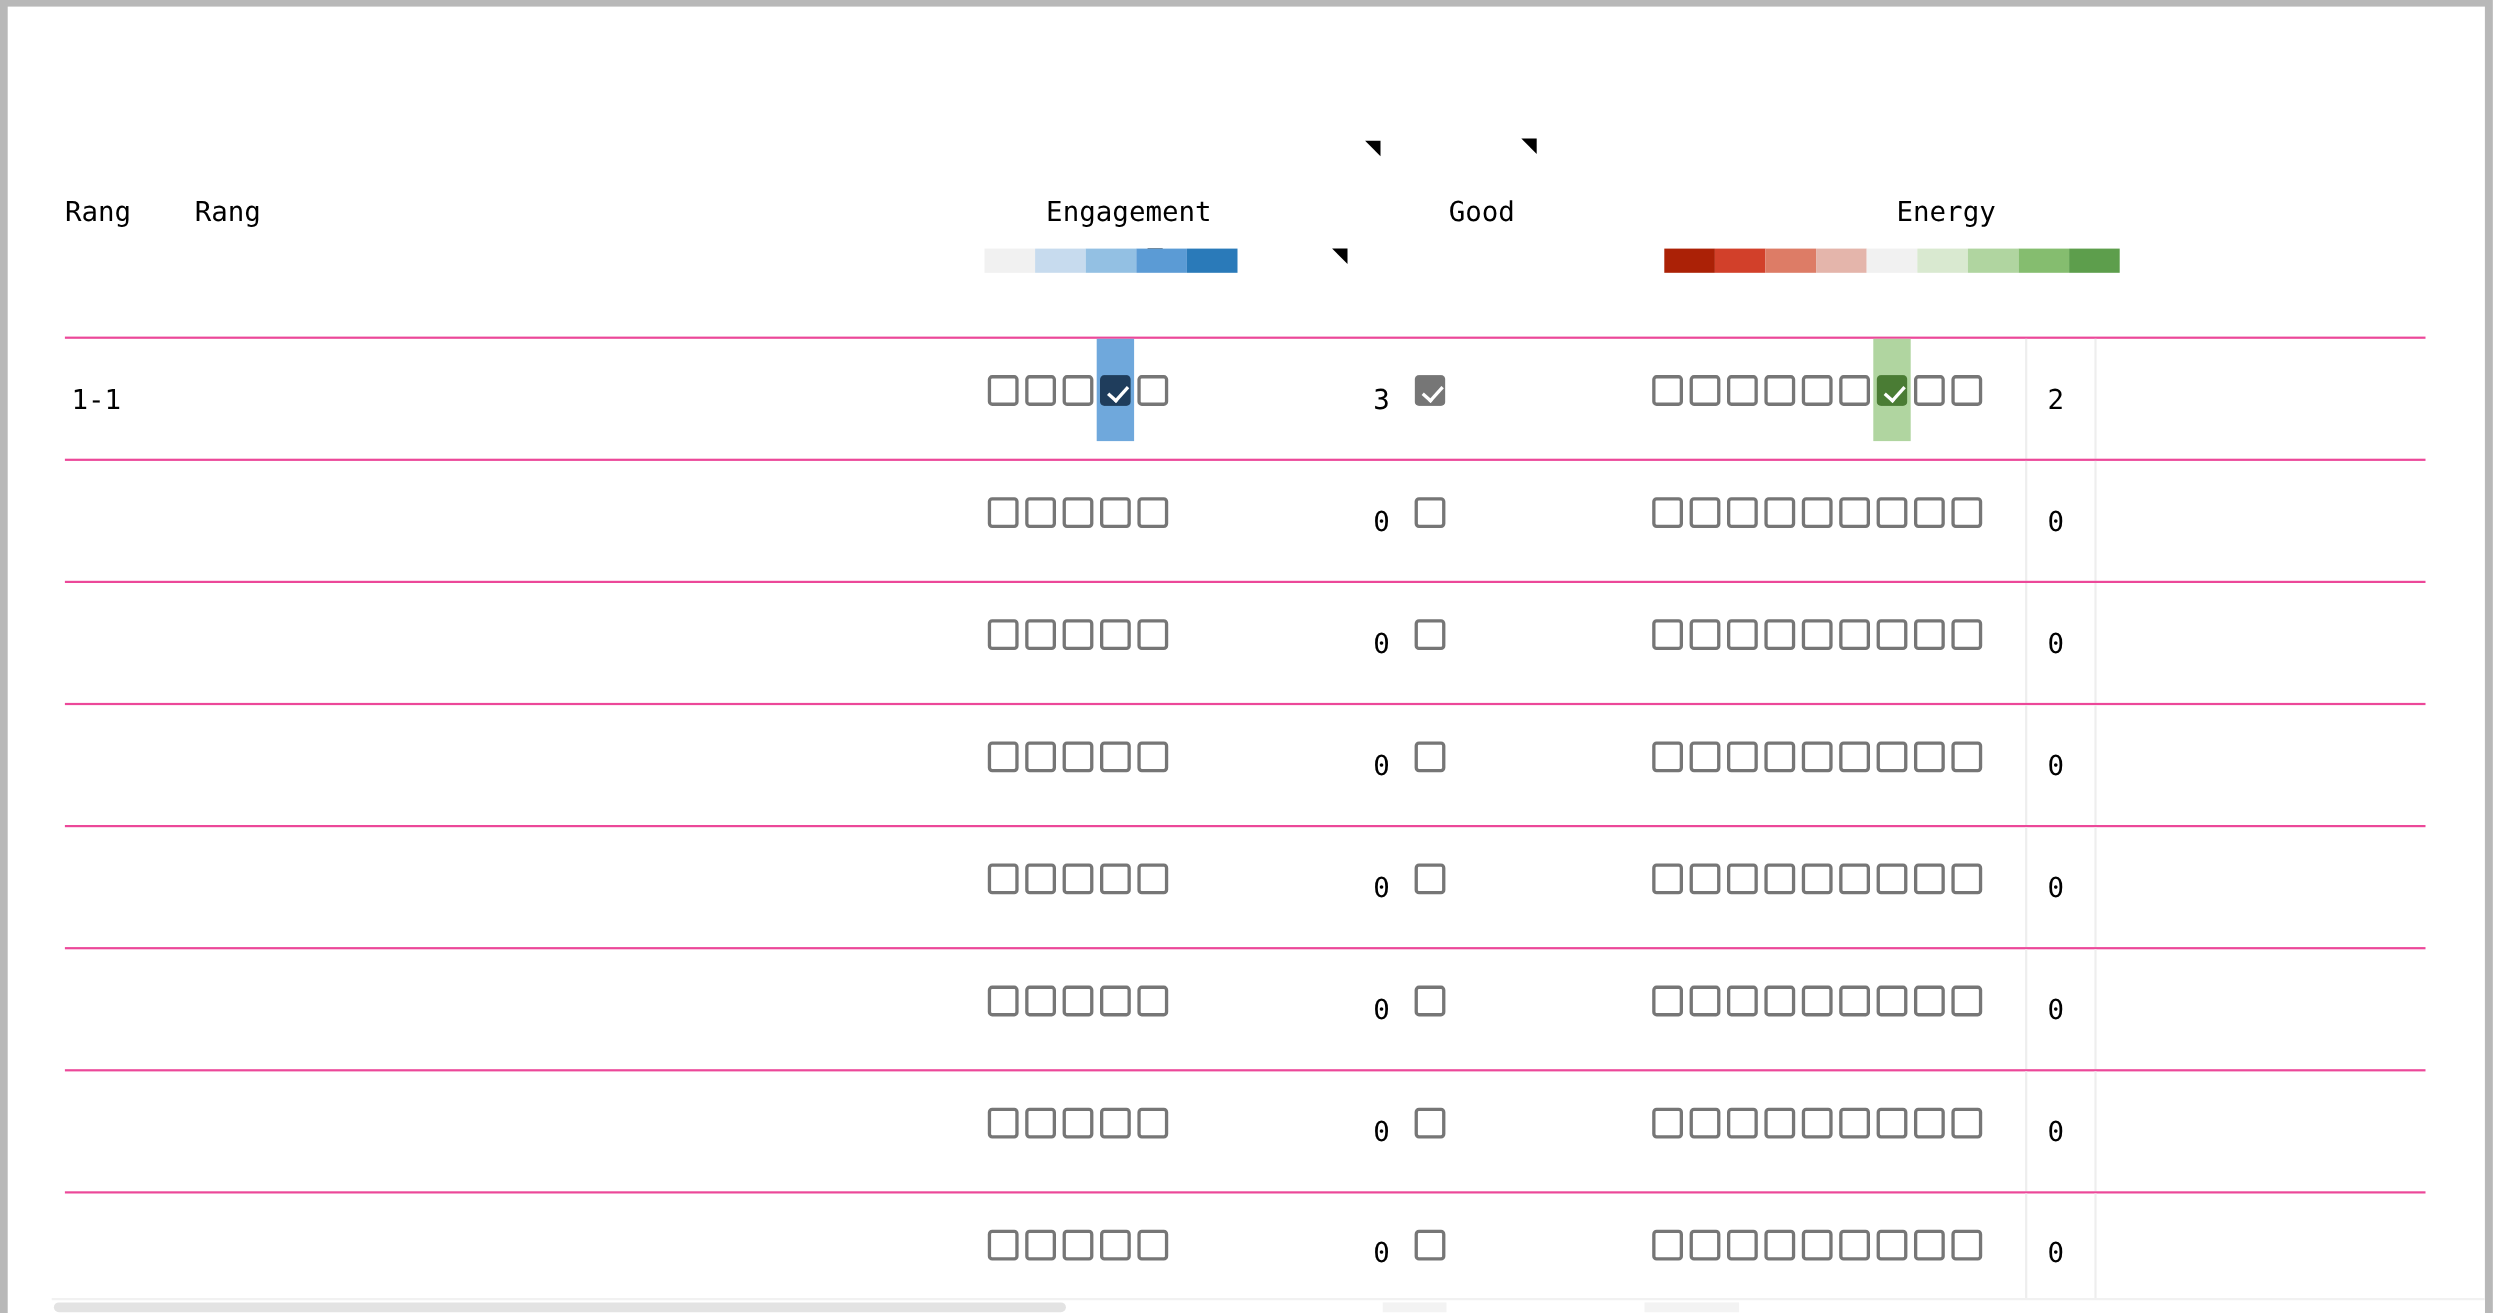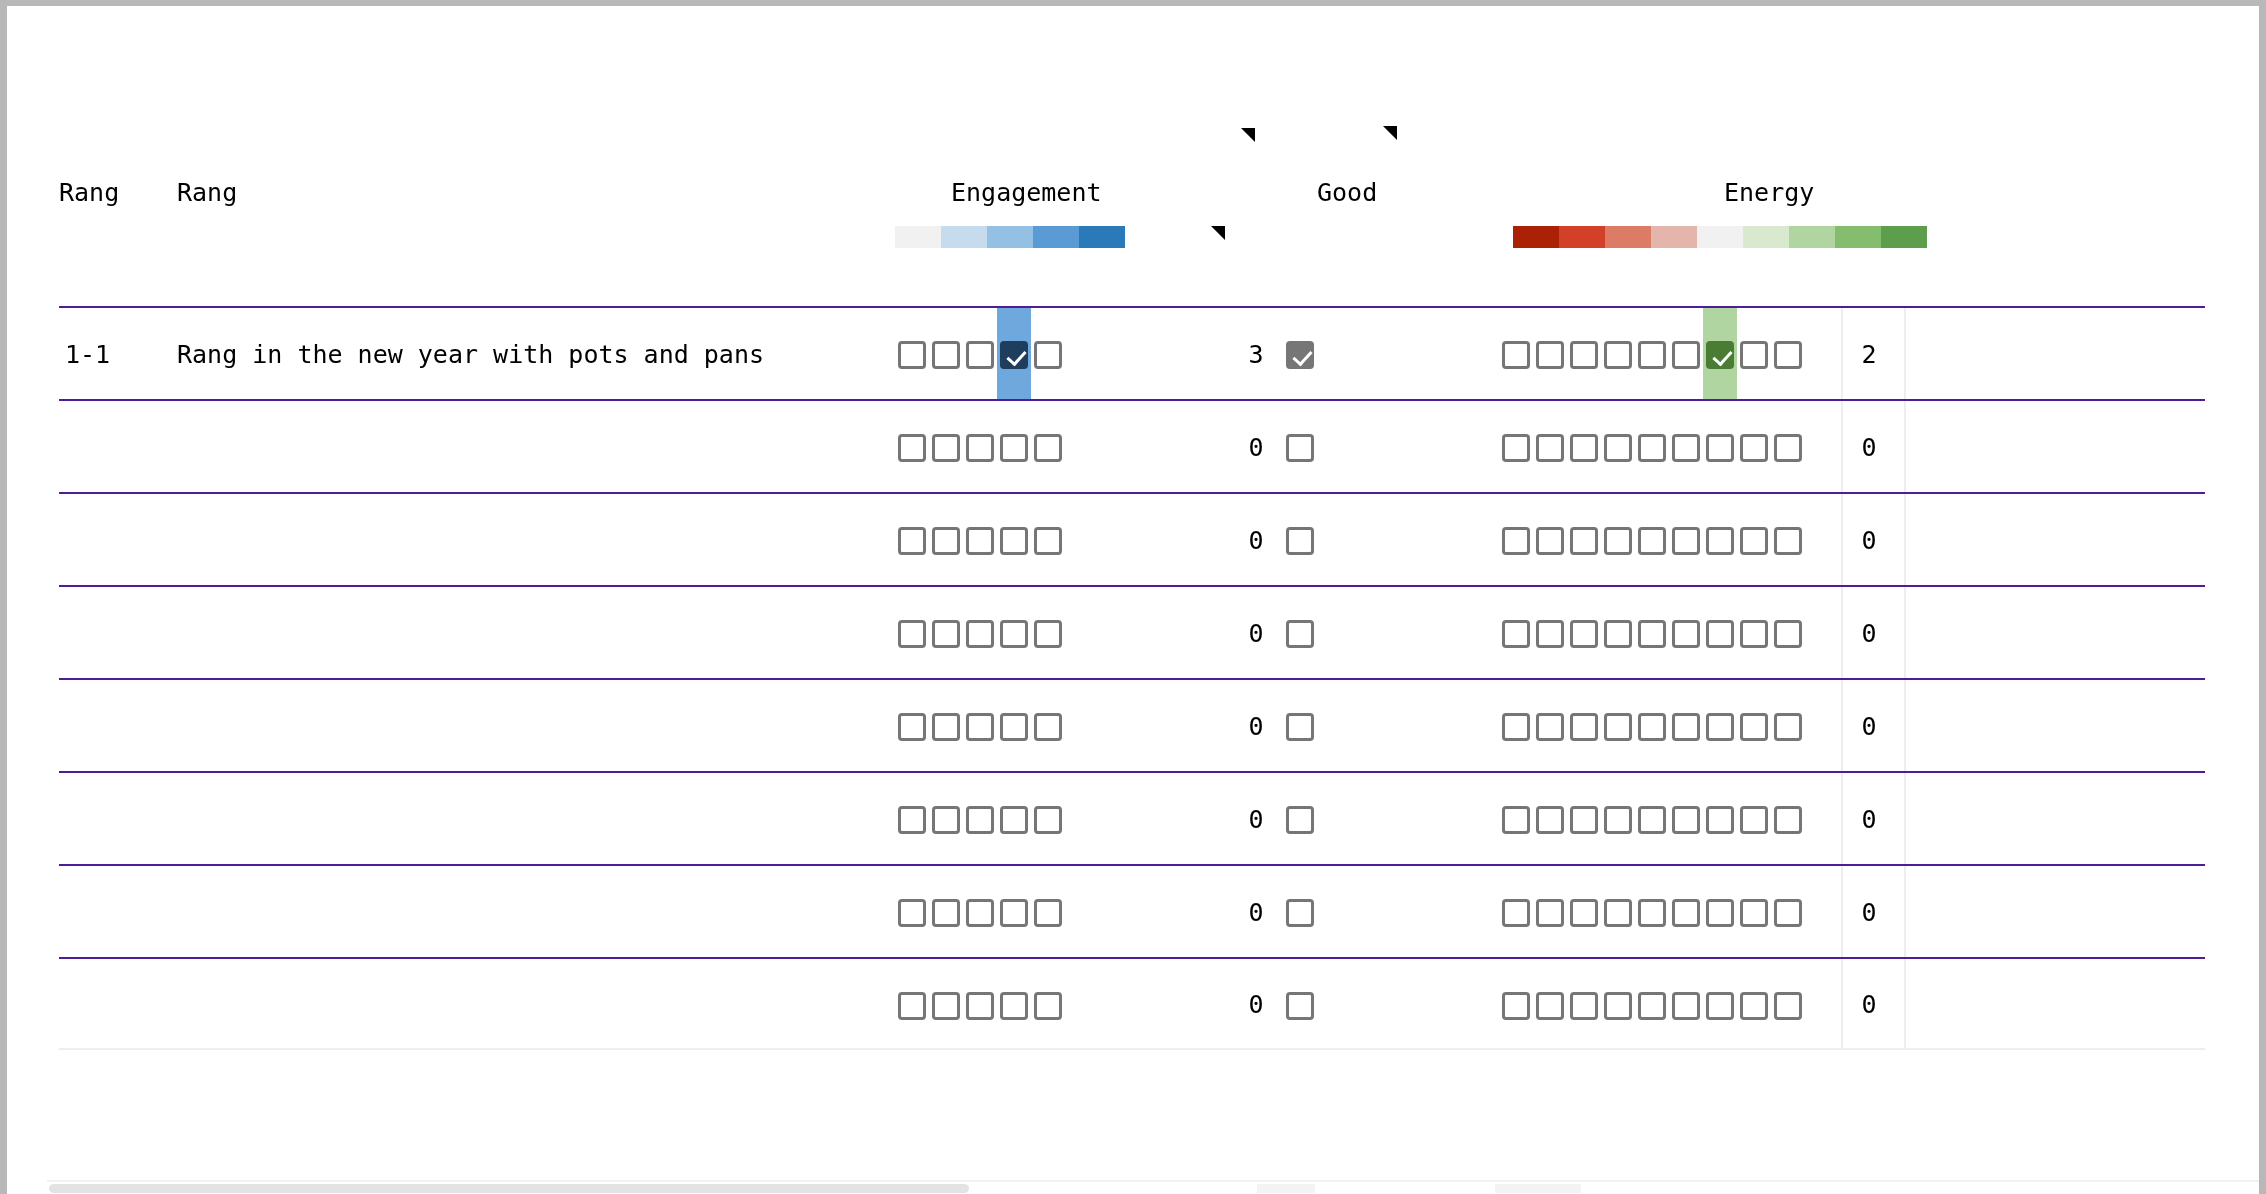--- a/index.html
+++ b/index.html
@@ -76,22 +76,22 @@
   .ramp span { display: block; height: 100%; }
 
   .ramp-eng    { left: 836px; top: 48px; }
   .ramp-energy { left: 1454px; top: 48px; }
 
   
   .rows { position: absolute; left: 0px; top: 128px; width: 2146px; }
 
   .row {
     position: relative;
-    height: 93px;
-    border-top: 2px solid #4c1d95;
+    height: 111px;
+    border-top: 2px solid #ec4899;
   }
   .row.last { border-bottom: 2px solid #eeeeee; }
 
   .cell-text {
     position: absolute;
     top: 50%;
     transform: translateY(-50%);
     font-size: 25px;
     color: #000000;
     white-space: nowrap;
@@ -219,21 +219,20 @@
           <span style="background: rgb(133, 189, 111); width: 46px;"></span>
           <span style="background: rgb(93, 158, 76); width: 46px;"></span>
         </div>
     </div>
 
     <div class="rows">
         <div class="row">
           <div class="vsep" style="left: 1782px;"></div>
           <div class="vsep" style="left: 1845px;"></div>
           <div class="cell-text c-date">1-1</div>
-          <div class="cell-text c-title">Rang in the new year with pots and pans</div>
           <div class="cbgroup grp-eng">
             <div class="cbcell" style="left: 0px;">
               <div class="cb"></div>
             </div>
             <div class="cbcell" style="left: 34px;">
               <div class="cb"></div>
             </div>
             <div class="cbcell" style="left: 68px;">
               <div class="cb"></div>
             </div>

